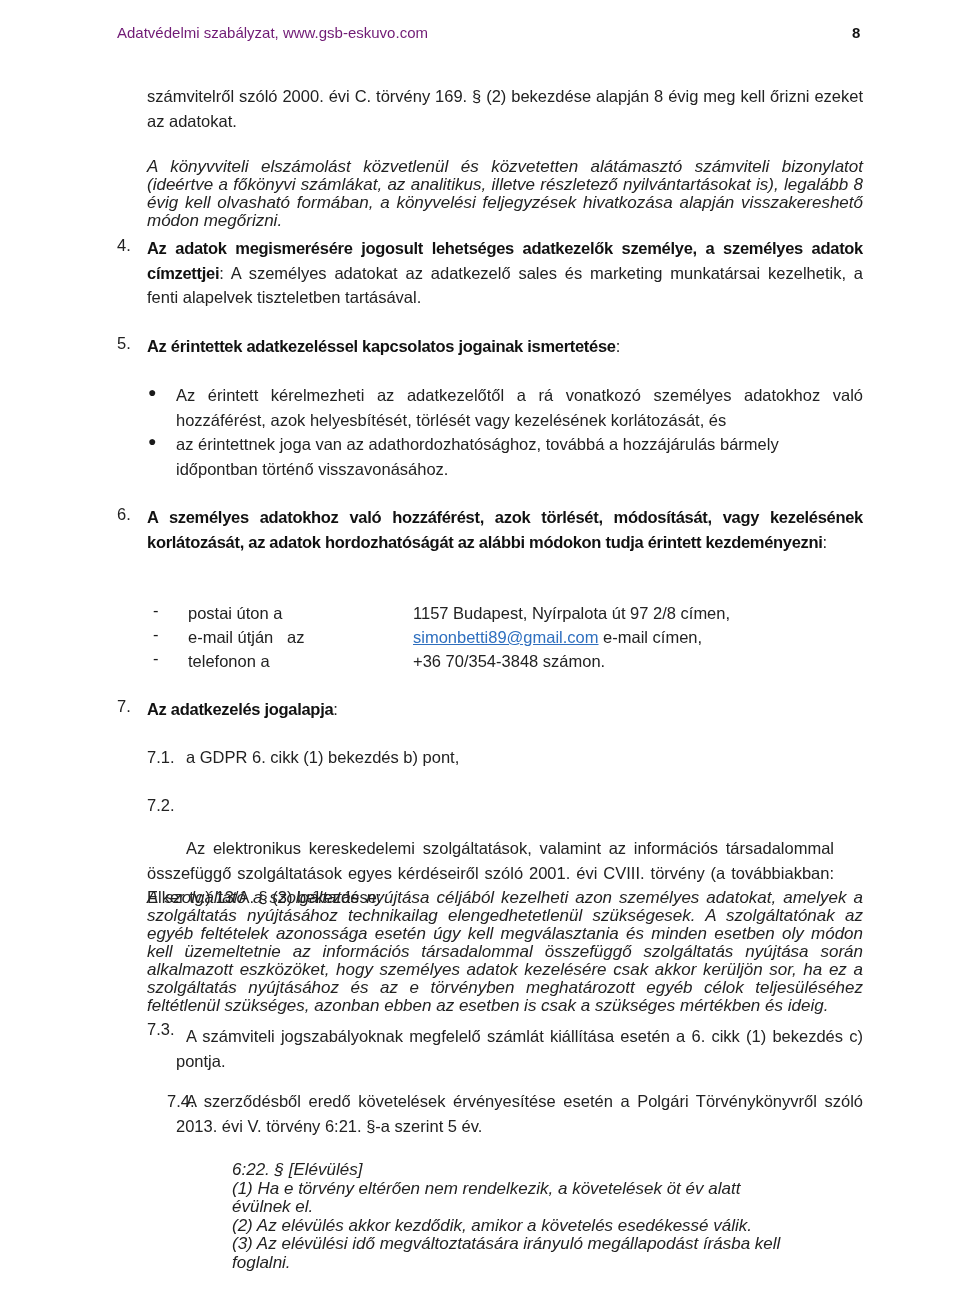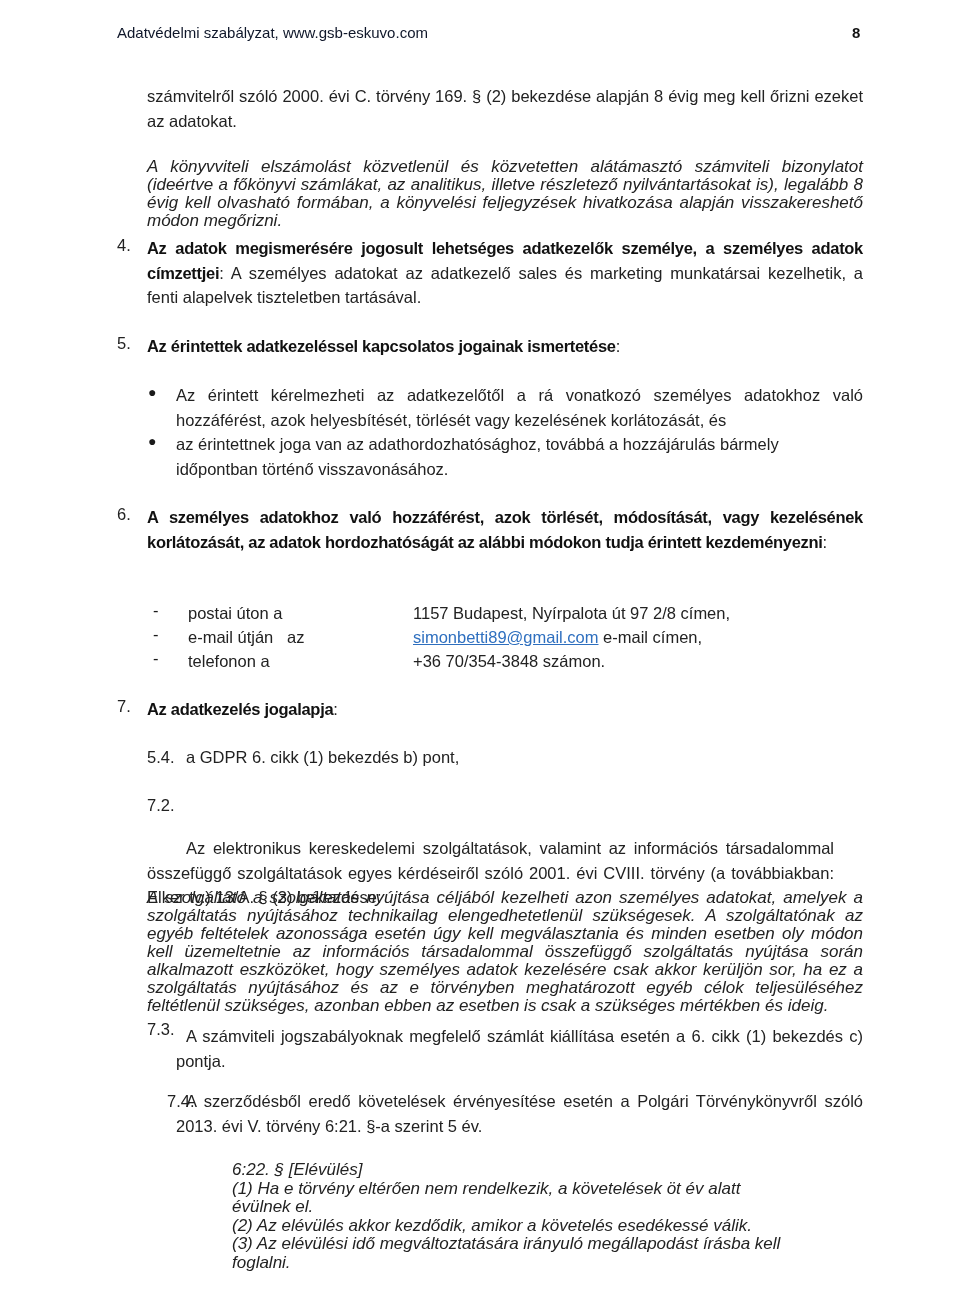--- a/index.html
+++ b/index.html
@@ -1,18 +1,18 @@
 <!DOCTYPE html>
 <html><head>
 <meta charset="utf-8">
 <style>
   html, body { margin: 0; padding: 0; background: #ffffff; }
   body { width: 980px; height: 1315px; position: relative; overflow: hidden; color: #1a1a1a; font-family: "Liberation Sans", "DejaVu Sans", sans-serif; }
   .abs { position: absolute; }
-  .hdr { left: 117px; top: 24px; font-size: 15px; color: #0f172a; }
+  .hdr { left: 117px; top: 24px; font-size: 15px; color: #701a75; }
   .pgnum { left: 852px; top: 24px; font-size: 15px; font-weight: bold; color: #111; }
   .body-text { font-size: 16.5px; line-height: 24.5px; color: #222; }
   .just { text-align: justify; text-align-last: left; }
   .small-it { font-style: italic; font-size: 17px; line-height: 18px; color: #222; }
   .num { position: absolute; left: 117px; font-size: 16.5px; color: #222; }
   .b { font-weight: bold; color: #111; letter-spacing: -0.3px; }
   .bullet { position: absolute; left: 148px; font-size: 14px; }
   .dash { position: absolute; left: 153px; font-size: 16.5px; }
   .link { color: #2e6fbf; text-decoration: underline; text-align: right; }
 </style>
@@ -55,21 +55,21 @@
 
 <div class="dash" style="top:649px;">-</div>
 <div class="abs body-text" style="left:188px; top:649px;">telefonon a</div>
 <div class="abs body-text" style="left:413px; top:649px;">+36 70/354-3848 számon.</div>
 
 <div class="num" style="top:697px;">7.</div>
 <div class="abs body-text" style="left:147px; top:697px; width:716px;">
   <span class="b">Az adatkezelés jogalapja</span><span>:</span>
 </div>
 
-<div class="abs body-text" style="left:147px; top:745px;">5.4.</div>
+<div class="abs body-text" style="left:147px; top:745px;">7.1.</div>
 <div class="abs body-text" style="left:186px; top:745px; width:677px;">a GDPR 6. cikk (1) bekezdés b) pont,</div>
 
 <div class="abs body-text" style="left:147px; top:793px;">7.2.</div>
 <div class="abs body-text just" style="left:147px; top:793px; width:716px; text-indent:39px; padding-left:29px; box-sizing:border-box; margin-left:0;margin-top:43px;">
   <span style="position:relative; left:-29px; display:inline;">Az elektronikus kereskedelemi szolgáltatások, valamint az információs társadalommal összefüggő szolgáltatások egyes kérdéseiről szóló 2001. évi CVIII. törvény (a továbbiakban: Elker tv.) 13/A. § (3) bekezdése:</span>
 </div>
 
 <div class="abs small-it just" style="left:147px; top:889px; width:716px;">A szolgáltató a szolgáltatás nyújtása céljából kezelheti azon személyes adatokat, amelyek a szolgáltatás nyújtásához technikailag elengedhetetlenül szükségesek. A szolgáltatónak az egyéb feltételek azonossága esetén úgy kell megválasztania és minden esetben oly módon kell üzemeltetnie az információs társadalommal összefüggő szolgáltatás nyújtása során alkalmazott eszközöket, hogy személyes adatok kezelésére csak akkor kerüljön sor, ha ez a szolgáltatás nyújtásához és az e törvényben meghatározott egyéb célok teljesüléséhez feltétlenül szükséges, azonban ebben az esetben is csak a szükséges mértékben és ideig.</div>
 
 <div class="abs body-text" style="left:147px; top:1017px;">7.3.</div>

